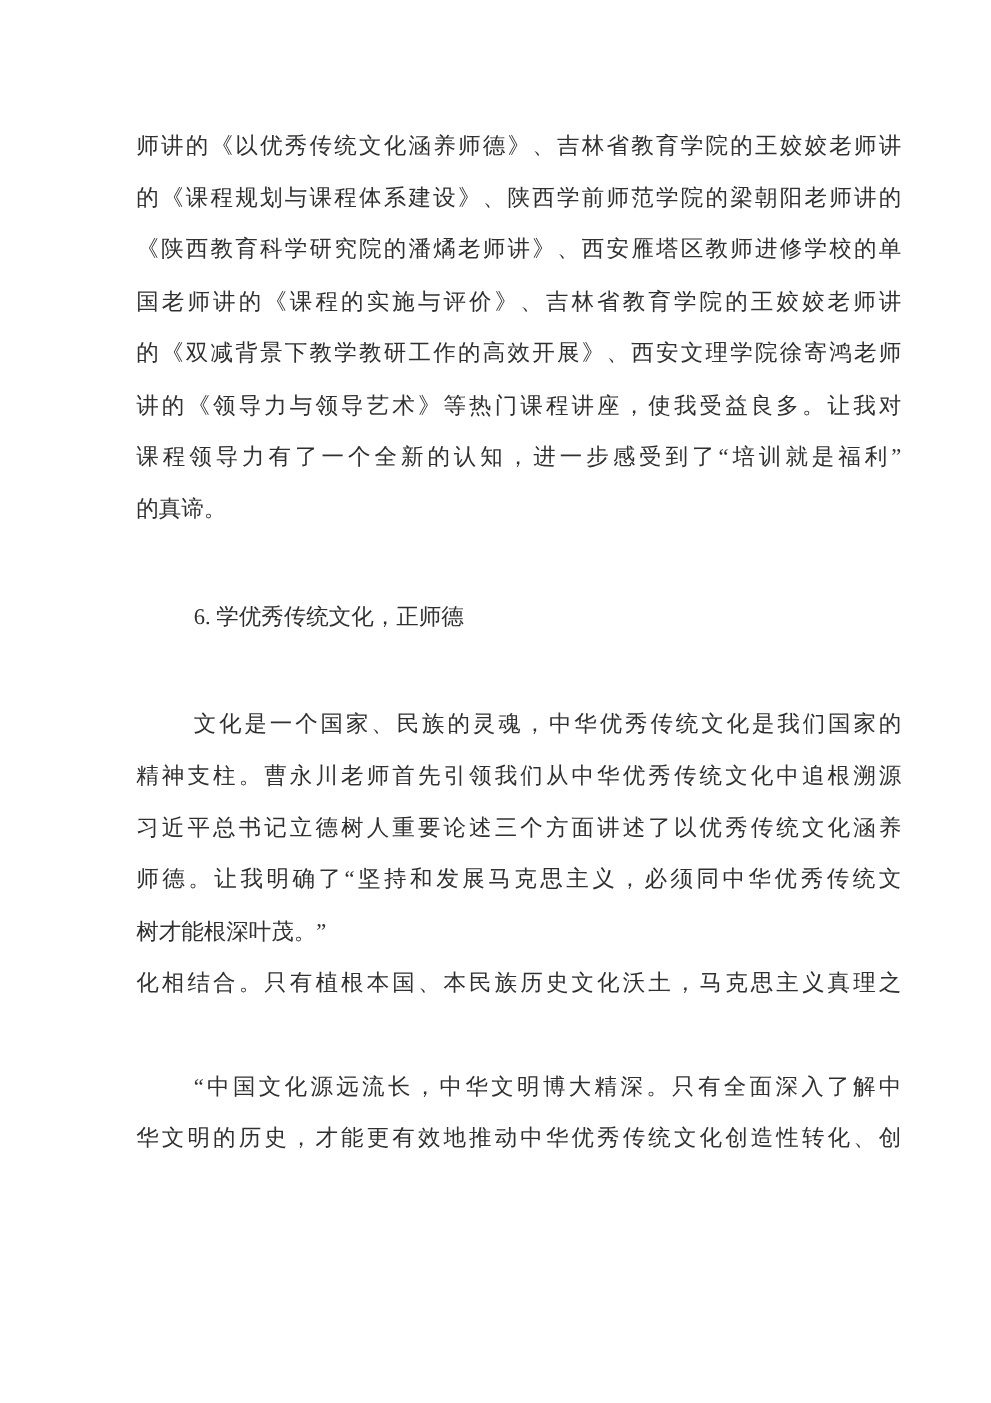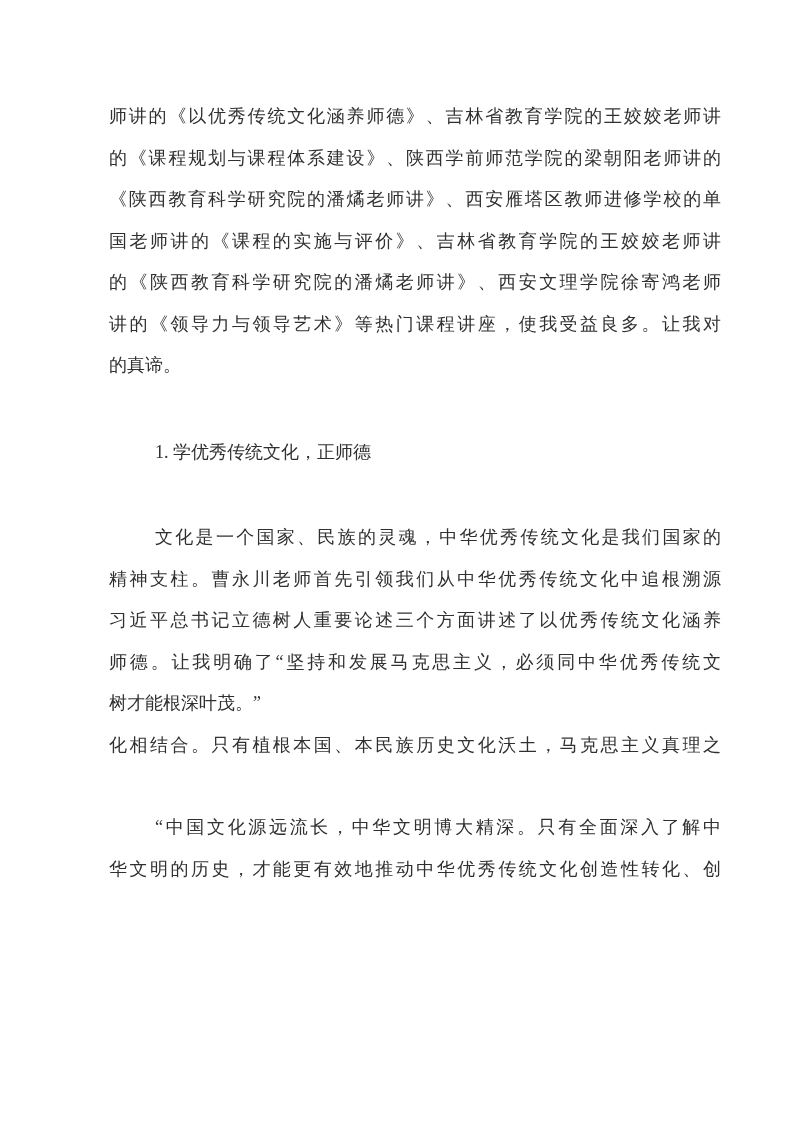--- a/index.html
+++ b/index.html
@@ -40,27 +40,28 @@
 </head>
 <body>
 
 <div class="page" style="background: rgb(255, 255, 255); color: rgb(48, 48, 48);">
 
   <div class="block para-block-1">
     <div class="line just">师讲的《以优秀传统文化涵养师德》、吉林省教育学院的王姣姣老师讲</div>
     <div class="line just">的《课程规划与课程体系建设》、陕西学前师范学院的梁朝阳老师讲的</div>
     <div class="line just">《陕西教育科学研究院的潘燏老师讲》、西安雁塔区教师进修学校的单</div>
     <div class="line just">国老师讲的《课程的实施与评价》、吉林省教育学院的王姣姣老师讲</div>
-    <div class="line just">的《陕西教育科学研究院的潘燏老师讲》、西安文理学院徐寄鸿老师</div>
+    <div class="line just">的《双减背景下教学教研工作的高效开展》、西安文理学院徐寄鸿老师</div>
     <div class="line just">讲的《领导力与领导艺术》等热门课程讲座，使我受益良多。让我对</div>
+    <div class="line just">课程领导力有了一个全新的认知，进一步感受到了“培训就是福利”</div>
     <div class="line">的真谛。</div>
   </div>
 
   <div class="block heading-block">
-    <div class="line indent">1. 学优秀传统文化，正师德</div>
+    <div class="line indent">6. 学优秀传统文化，正师德</div>
   </div>
 
   <div class="block para-block-3">
     <div class="line just indent">文化是一个国家、民族的灵魂，中华优秀传统文化是我们国家的</div>
     <div class="line just">精神支柱。曹永川老师首先引领我们从中华优秀传统文化中追根溯源</div>
     <div class="line just">习近平总书记立德树人重要论述三个方面讲述了以优秀传统文化涵养</div>
     <div class="line just">师德。让我明确了“坚持和发展马克思主义，必须同中华优秀传统文</div>
     <div class="line">树才能根深叶茂。”</div>
     <div class="line just">化相结合。只有植根本国、本民族历史文化沃土，马克思主义真理之</div>
   </div>

